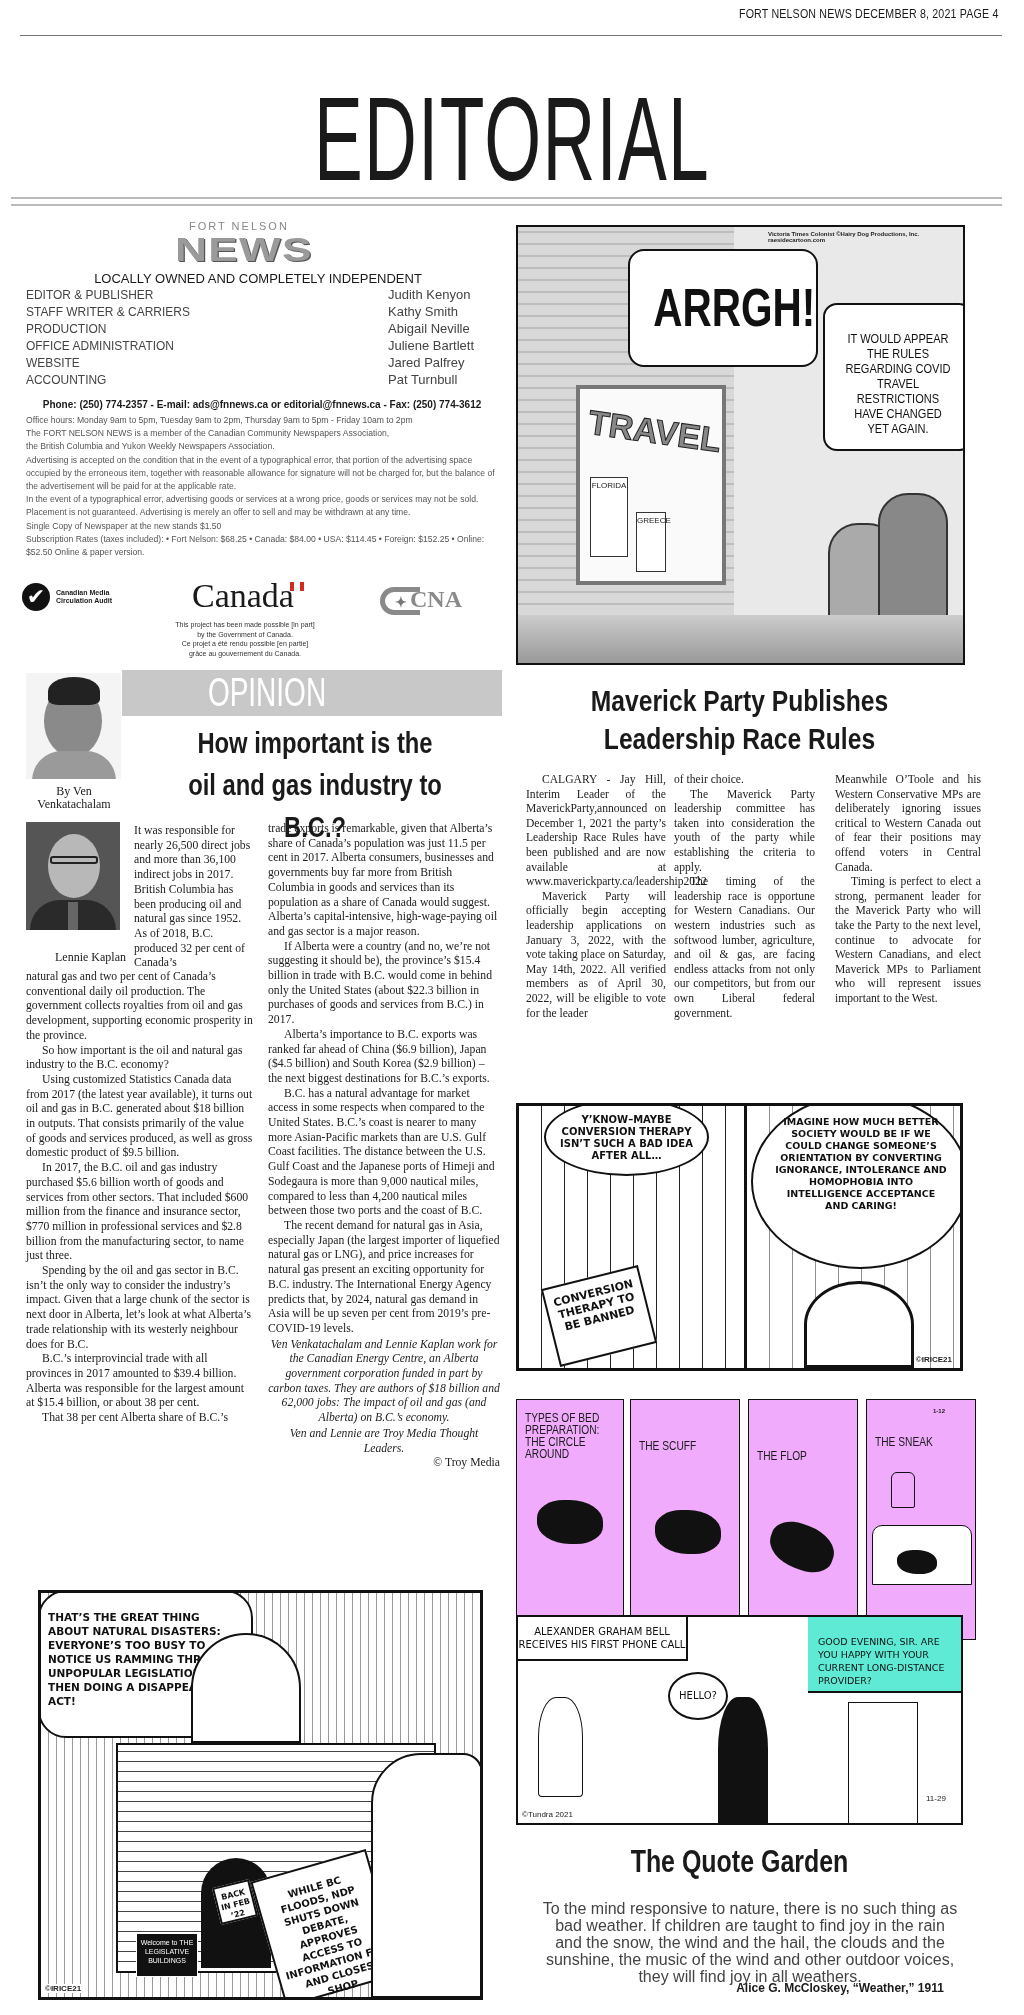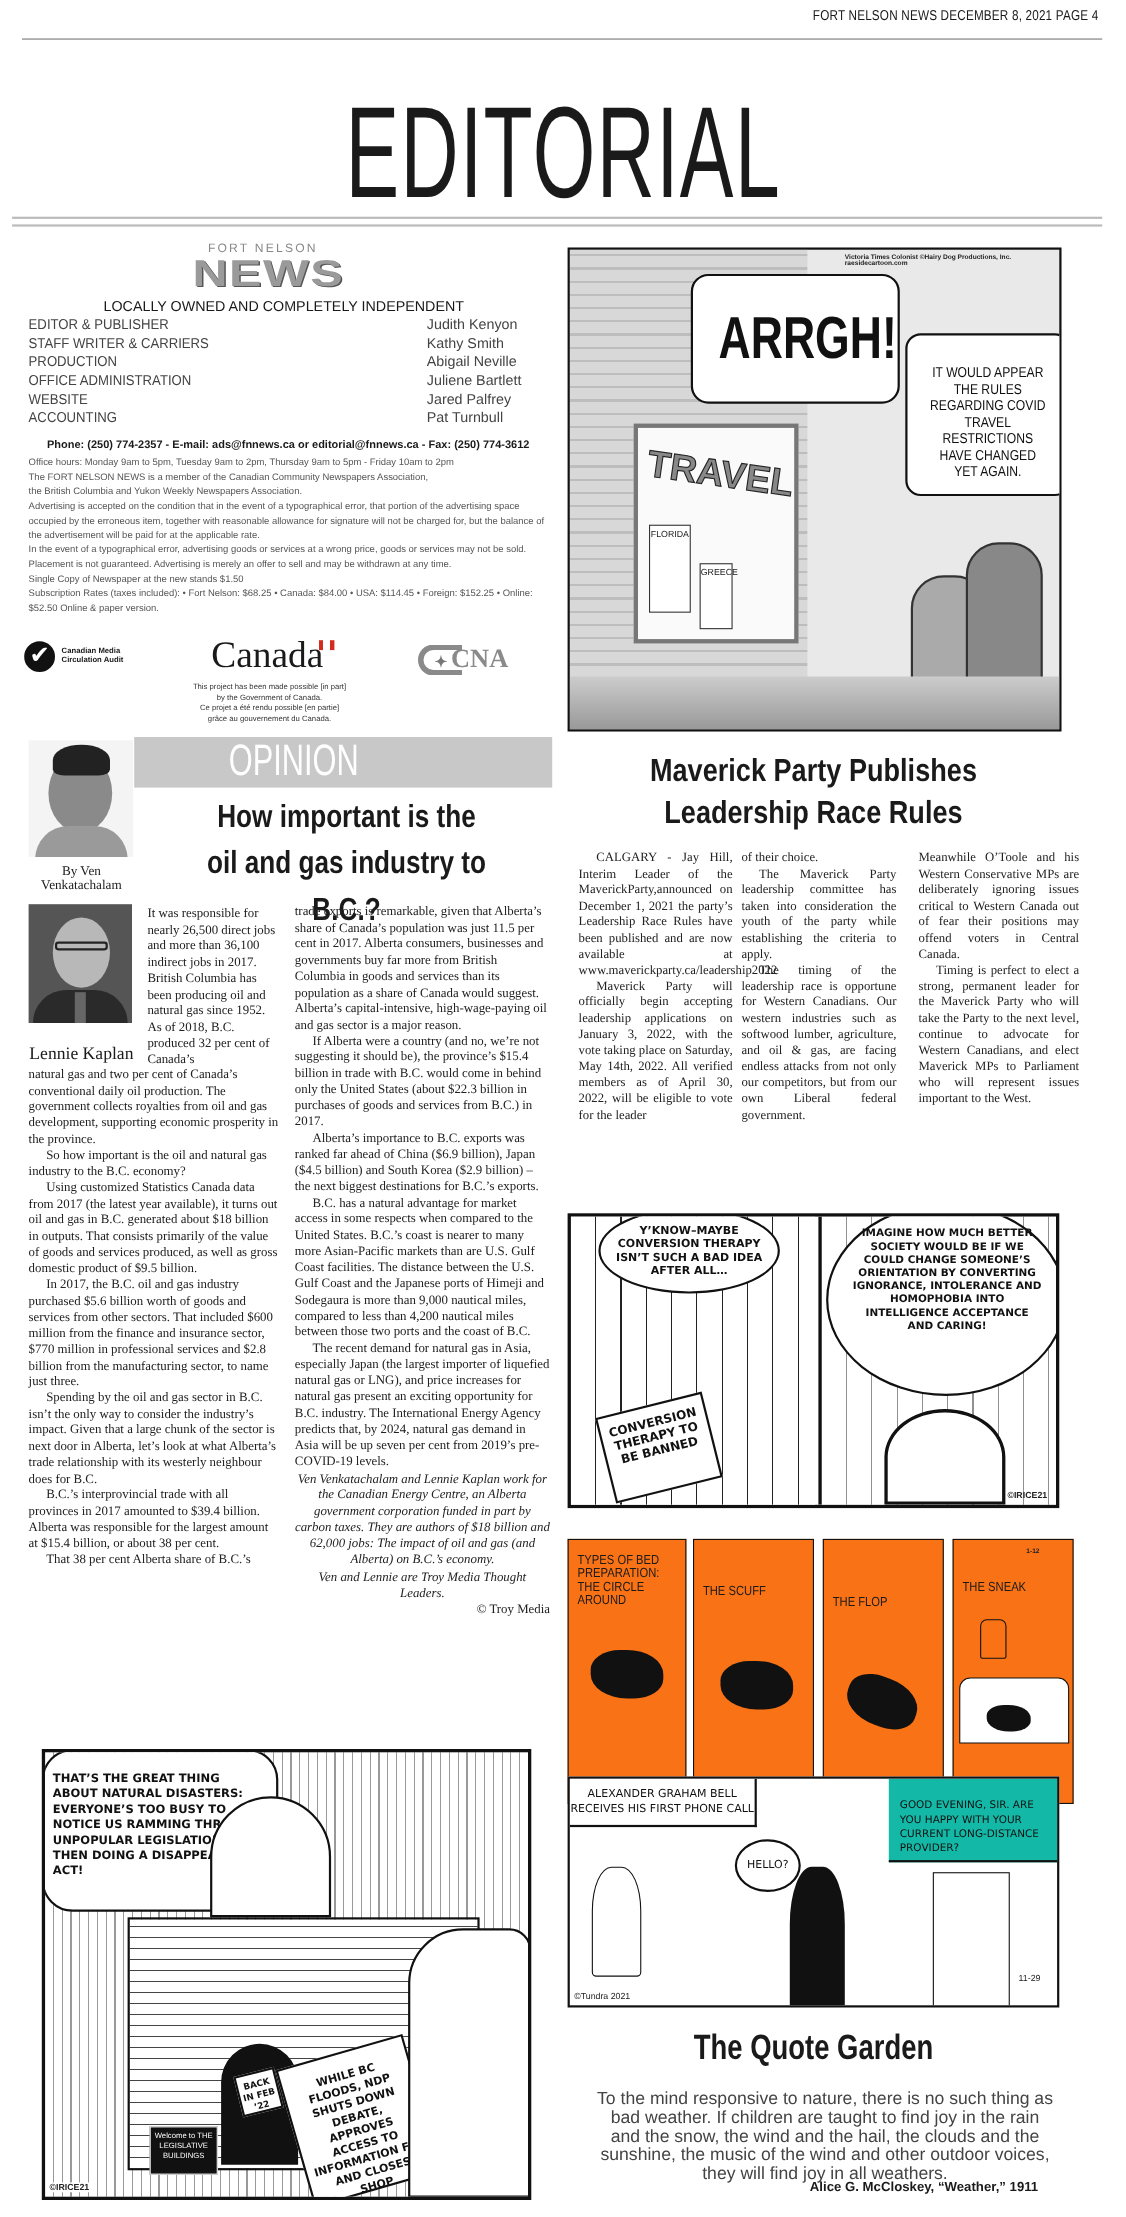--- a/index.html
+++ b/index.html
@@ -46,21 +46,21 @@
   .opinion-bar { left: 122px; top: 670px; width: 380px; height: 46px; background: #c8c8c8; }
   .opinion-word { left: 122px; top: 668px; width: 290px; text-align: center; font-family: "Liberation Sans", sans-serif;
                   font-size: 40px; color: #fff; transform: scaleX(0.7); transform-origin: center; line-height: 48px; }
   .photo { background: linear-gradient(160deg,#ddd 0%, #bbb 40%, #888 100%); overflow: hidden; }
   .head1 { left: 26px; top: 673px; width: 95px; height: 106px; background: #f4f4f4; }
   .face { position: absolute; border-radius: 50%; }
   .byline1 { left: 22px; top: 785px; width: 104px; text-align: center; font-size: 12px; line-height: 13px; font-family: "Liberation Serif", serif; }
   .op-headline { left: 130px; top: 722px; width: 370px; text-align: center; font-family: "Liberation Sans", sans-serif;
                  font-weight: bold; font-size: 29px; line-height: 42px; transform: scaleX(0.82); transform-origin: center; }
   .head2 { left: 26px; top: 822px; width: 94px; height: 108px; background: #3a3a3a; }
-  .byline2 { left: 22px; top: 950px; width: 104px; text-align: center; font-size: 16px; }
+  .byline2 { left: 22px; top: 950px; width: 104px; text-align: right; font-size: 12px; }
 
   .body-text { font-family: "Liberation Serif", serif; font-size: 11.7px; line-height: 14.7px; color: #222; }
   .body-text p { text-indent: 16px; }
   .body-text p.noind { text-indent: 0; }
   .opcol1a { left: 134px; top: 824px; width: 120px; }
   .opcol1b { left: 26px; top: 970px; width: 228px; }
   .opcol2 { left: 268px; top: 822px; width: 232px; }
   .credit { text-align: center; font-style: italic; margin-top: 1px; }
   .troy { text-align: right; }
 
@@ -82,21 +82,21 @@
   .sidewalk { position: absolute; left: 0; bottom: 0; width: 100%; height: 48px; background: linear-gradient(180deg,#ccc,#999); }
   .people { position: absolute; width: 70px; height: 160px; bottom: 0; border-radius: 30px 30px 0 0; border: 2px solid #333; background: #999; }
 
   
   .c-conv { left: 516px; top: 1100px; width: 447px; height: 172px; background: #fff; top: 1103px; height: 268px; border-width: 3px; }
   .panel-div { position: absolute; top: 0; bottom: 0; width: 3px; background: #111; }
   .stripes { position: absolute; background: repeating-linear-gradient(90deg,#fff 0 22px,#222 22px 23px); }
 
   
   .c-dog { left: 516px; top: 1395px; width: 447px; height: 200px; background: #fff; border: none; }
-  .dog-panel { position: absolute; top: 4px; height: 241px; border: 1.5px solid #111; background: #f97316; }
+  .dog-panel { position: absolute; top: 4px; height: 241px; border: 1.5px solid #111; background: #f0abfc; }
   .dog-cap { position: absolute; left: 8px; top: 12px; font-family: "Liberation Sans", sans-serif; font-size: 12px; line-height: 12px; transform: scaleX(0.85); transform-origin: left; }
   .dog { position: absolute; width: 66px; height: 44px; background: #111; border-radius: 40% 50% 40% 50%; }
 
   
   .c-bell { left: 516px; top: 1615px; width: 447px; height: 210px; background: #fff; border: 2px solid #111; }
 
   
   .c-ice { left: 38px; top: 1590px; width: 445px; height: 410px; background: repeating-linear-gradient(90deg,#fff 0 7px,#999 7px 8px); border: 3px solid #111; }
 
   
@@ -302,21 +302,21 @@
   </div>
 </div>
 
 <div class="abs cartoon c-bell">
   <div style="position:absolute;left:0;top:0;width:170px;height:44px;background:#fff;border:2px solid #111;border-top:none;border-left:none;">
     <div class="comic-text" style="font-size:10px;line-height:13px;text-align:center;padding-top:8px;font-weight:normal;">ALEXANDER GRAHAM BELL RECEIVES HIS FIRST PHONE CALL</div>
   </div>
   <div class="bubble" style="left:150px;top:55px;width:60px;height:48px;border-radius:50%;">
     <div class="comic-text" style="font-size:10px;line-height:44px;font-weight:normal;">HELLO?</div>
   </div>
-  <div style="position:absolute;left:290px;top:0;width:160px;height:76px;background:#14b8a6;border-bottom:2px solid #111;">
+  <div style="position:absolute;left:290px;top:0;width:160px;height:76px;background:#5eead4;border-bottom:2px solid #111;">
     <div class="comic-text" style="font-size:9.5px;line-height:13px;text-align:left;padding:18px 6px 0 10px;font-weight:normal;">GOOD EVENING, SIR. ARE YOU HAPPY WITH YOUR CURRENT LONG-DISTANCE PROVIDER?</div>
   </div>
   <div style="position:absolute;left:20px;top:80px;width:45px;height:100px;border:1.5px solid #111;border-radius:40% 40% 4px 4px;"></div>
   <div style="position:absolute;left:200px;top:80px;width:50px;height:130px;background:#111;border-radius:40% 40% 0 0;"></div>
   <div style="position:absolute;left:330px;top:85px;width:70px;height:125px;border:1.5px solid #111;"></div>
   <div class="small-credit" style="left:4px;bottom:4px;font-size:8px;font-weight:normal;">©Tundra 2021</div>
   <div class="small-credit" style="left:408px;bottom:20px;font-size:8px;font-weight:normal;">11-29</div>
 </div>
 
 <div class="abs cartoon c-ice">

